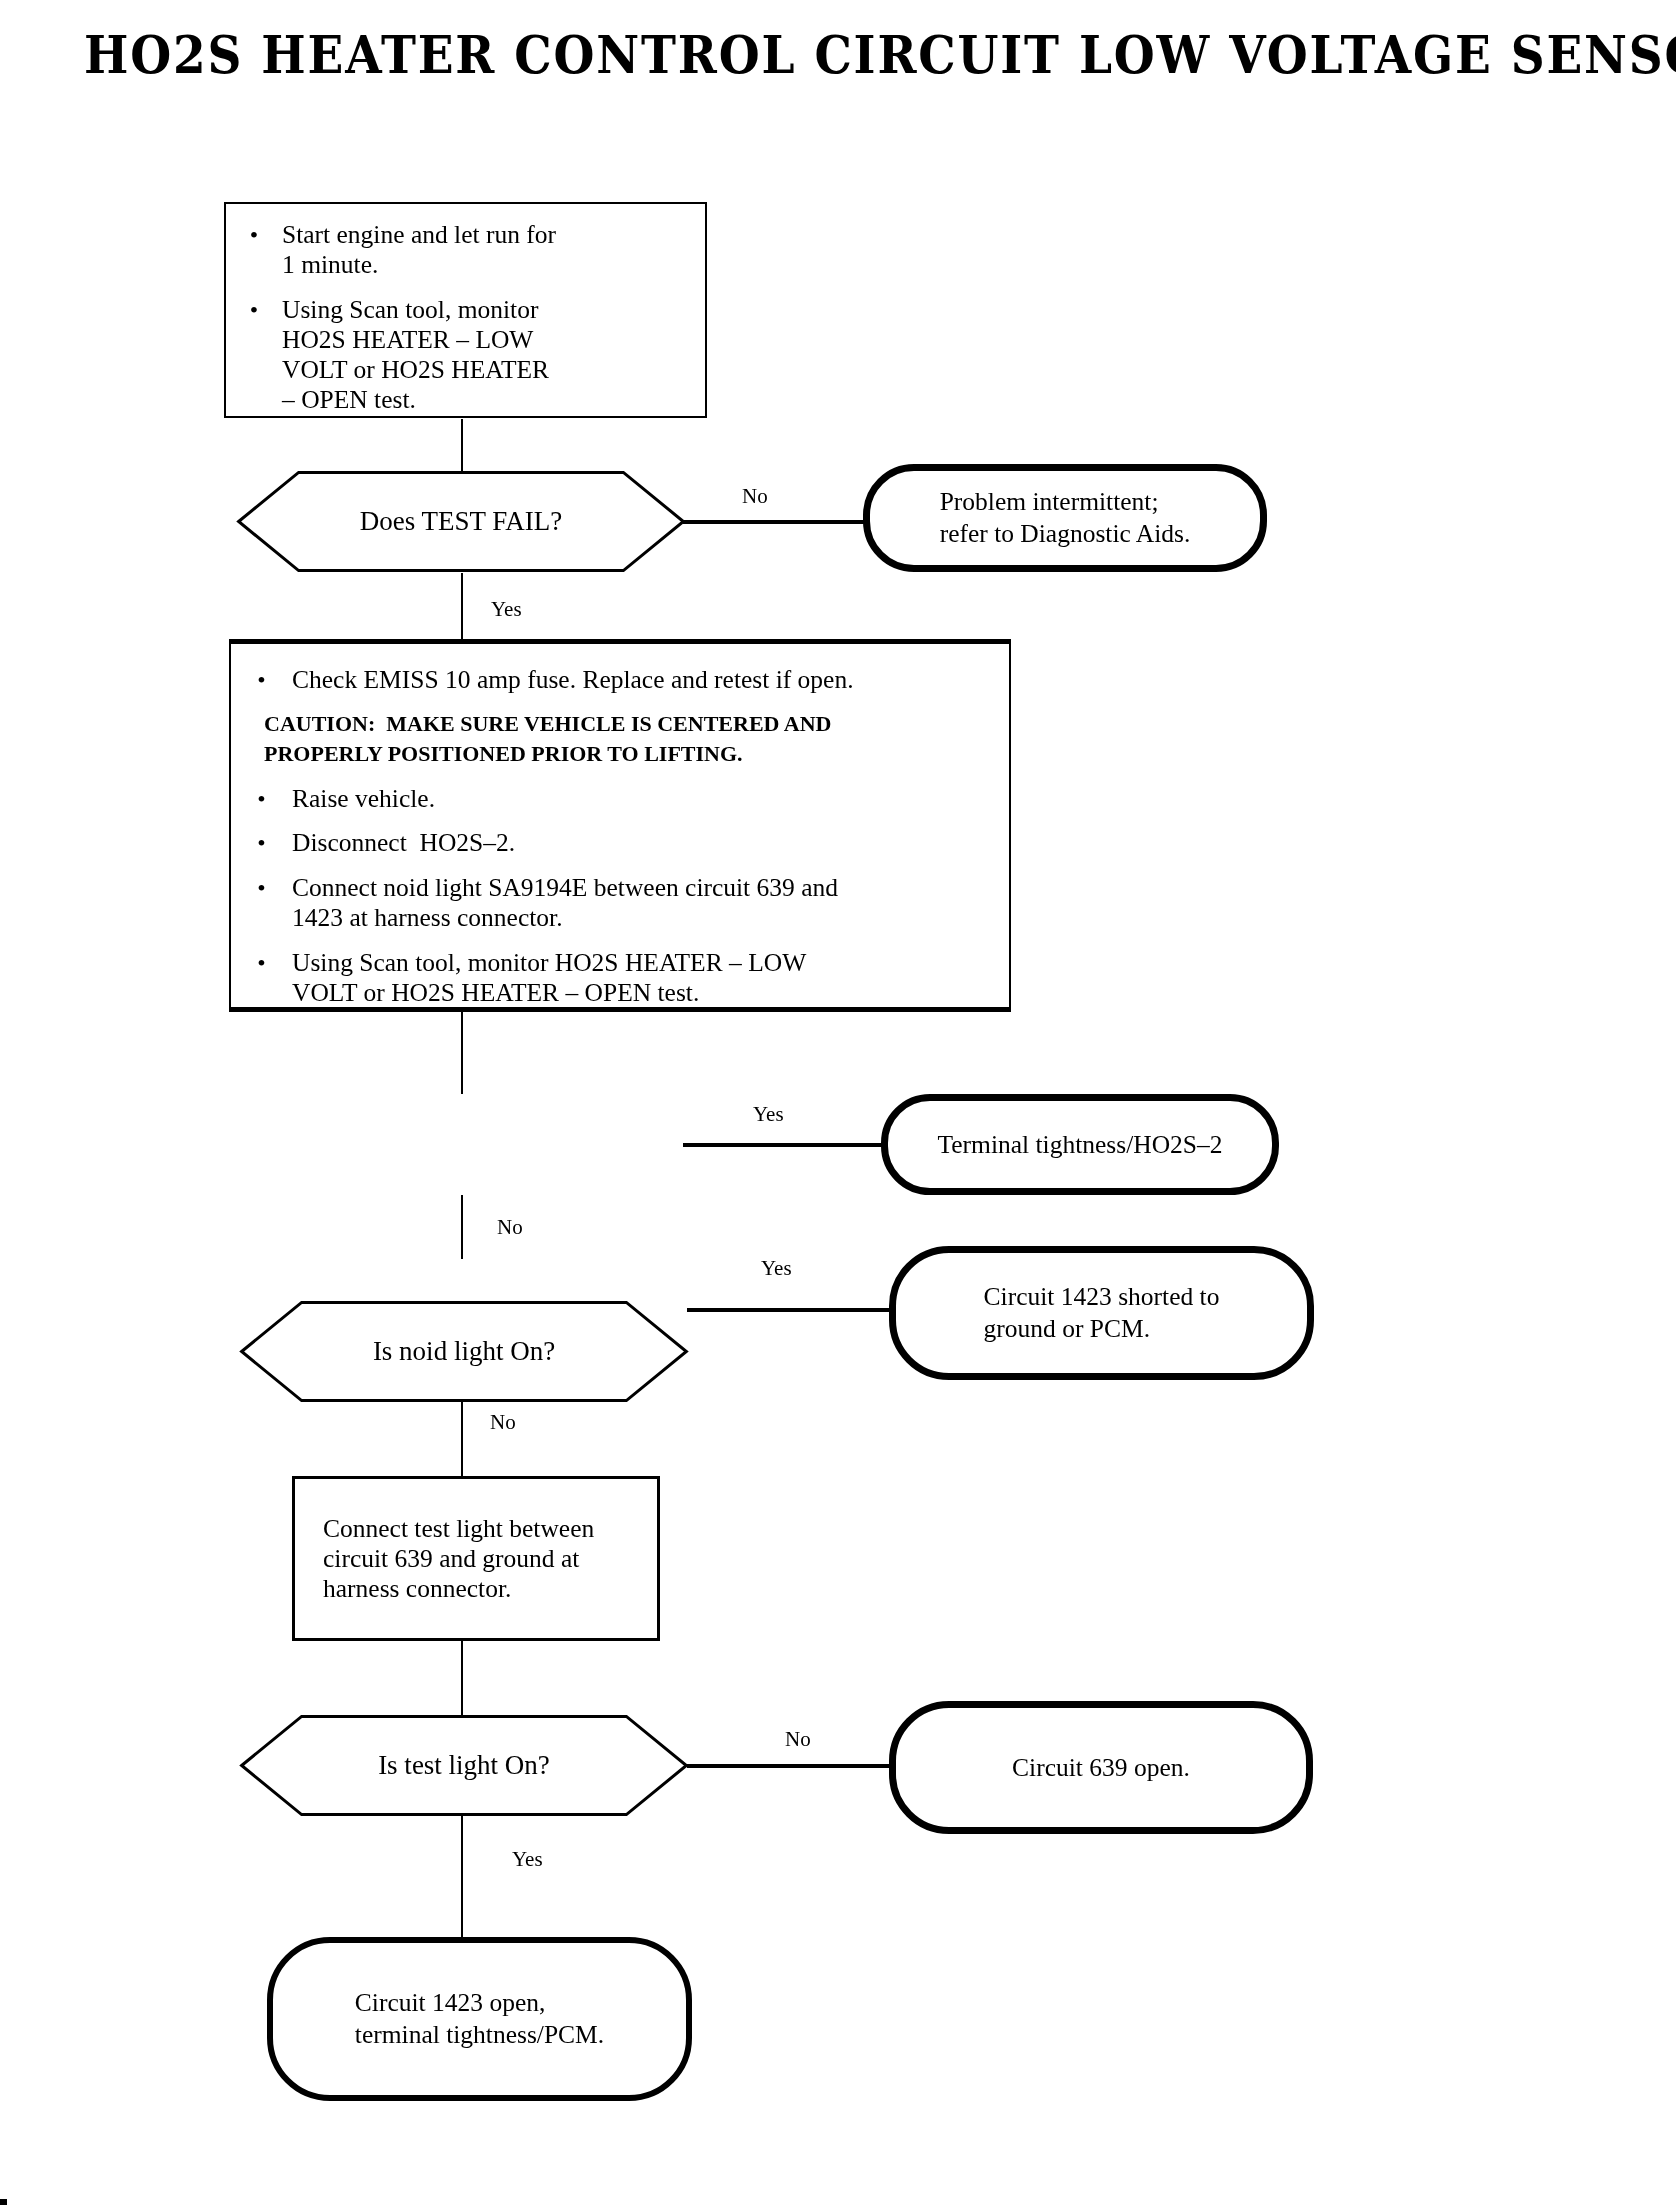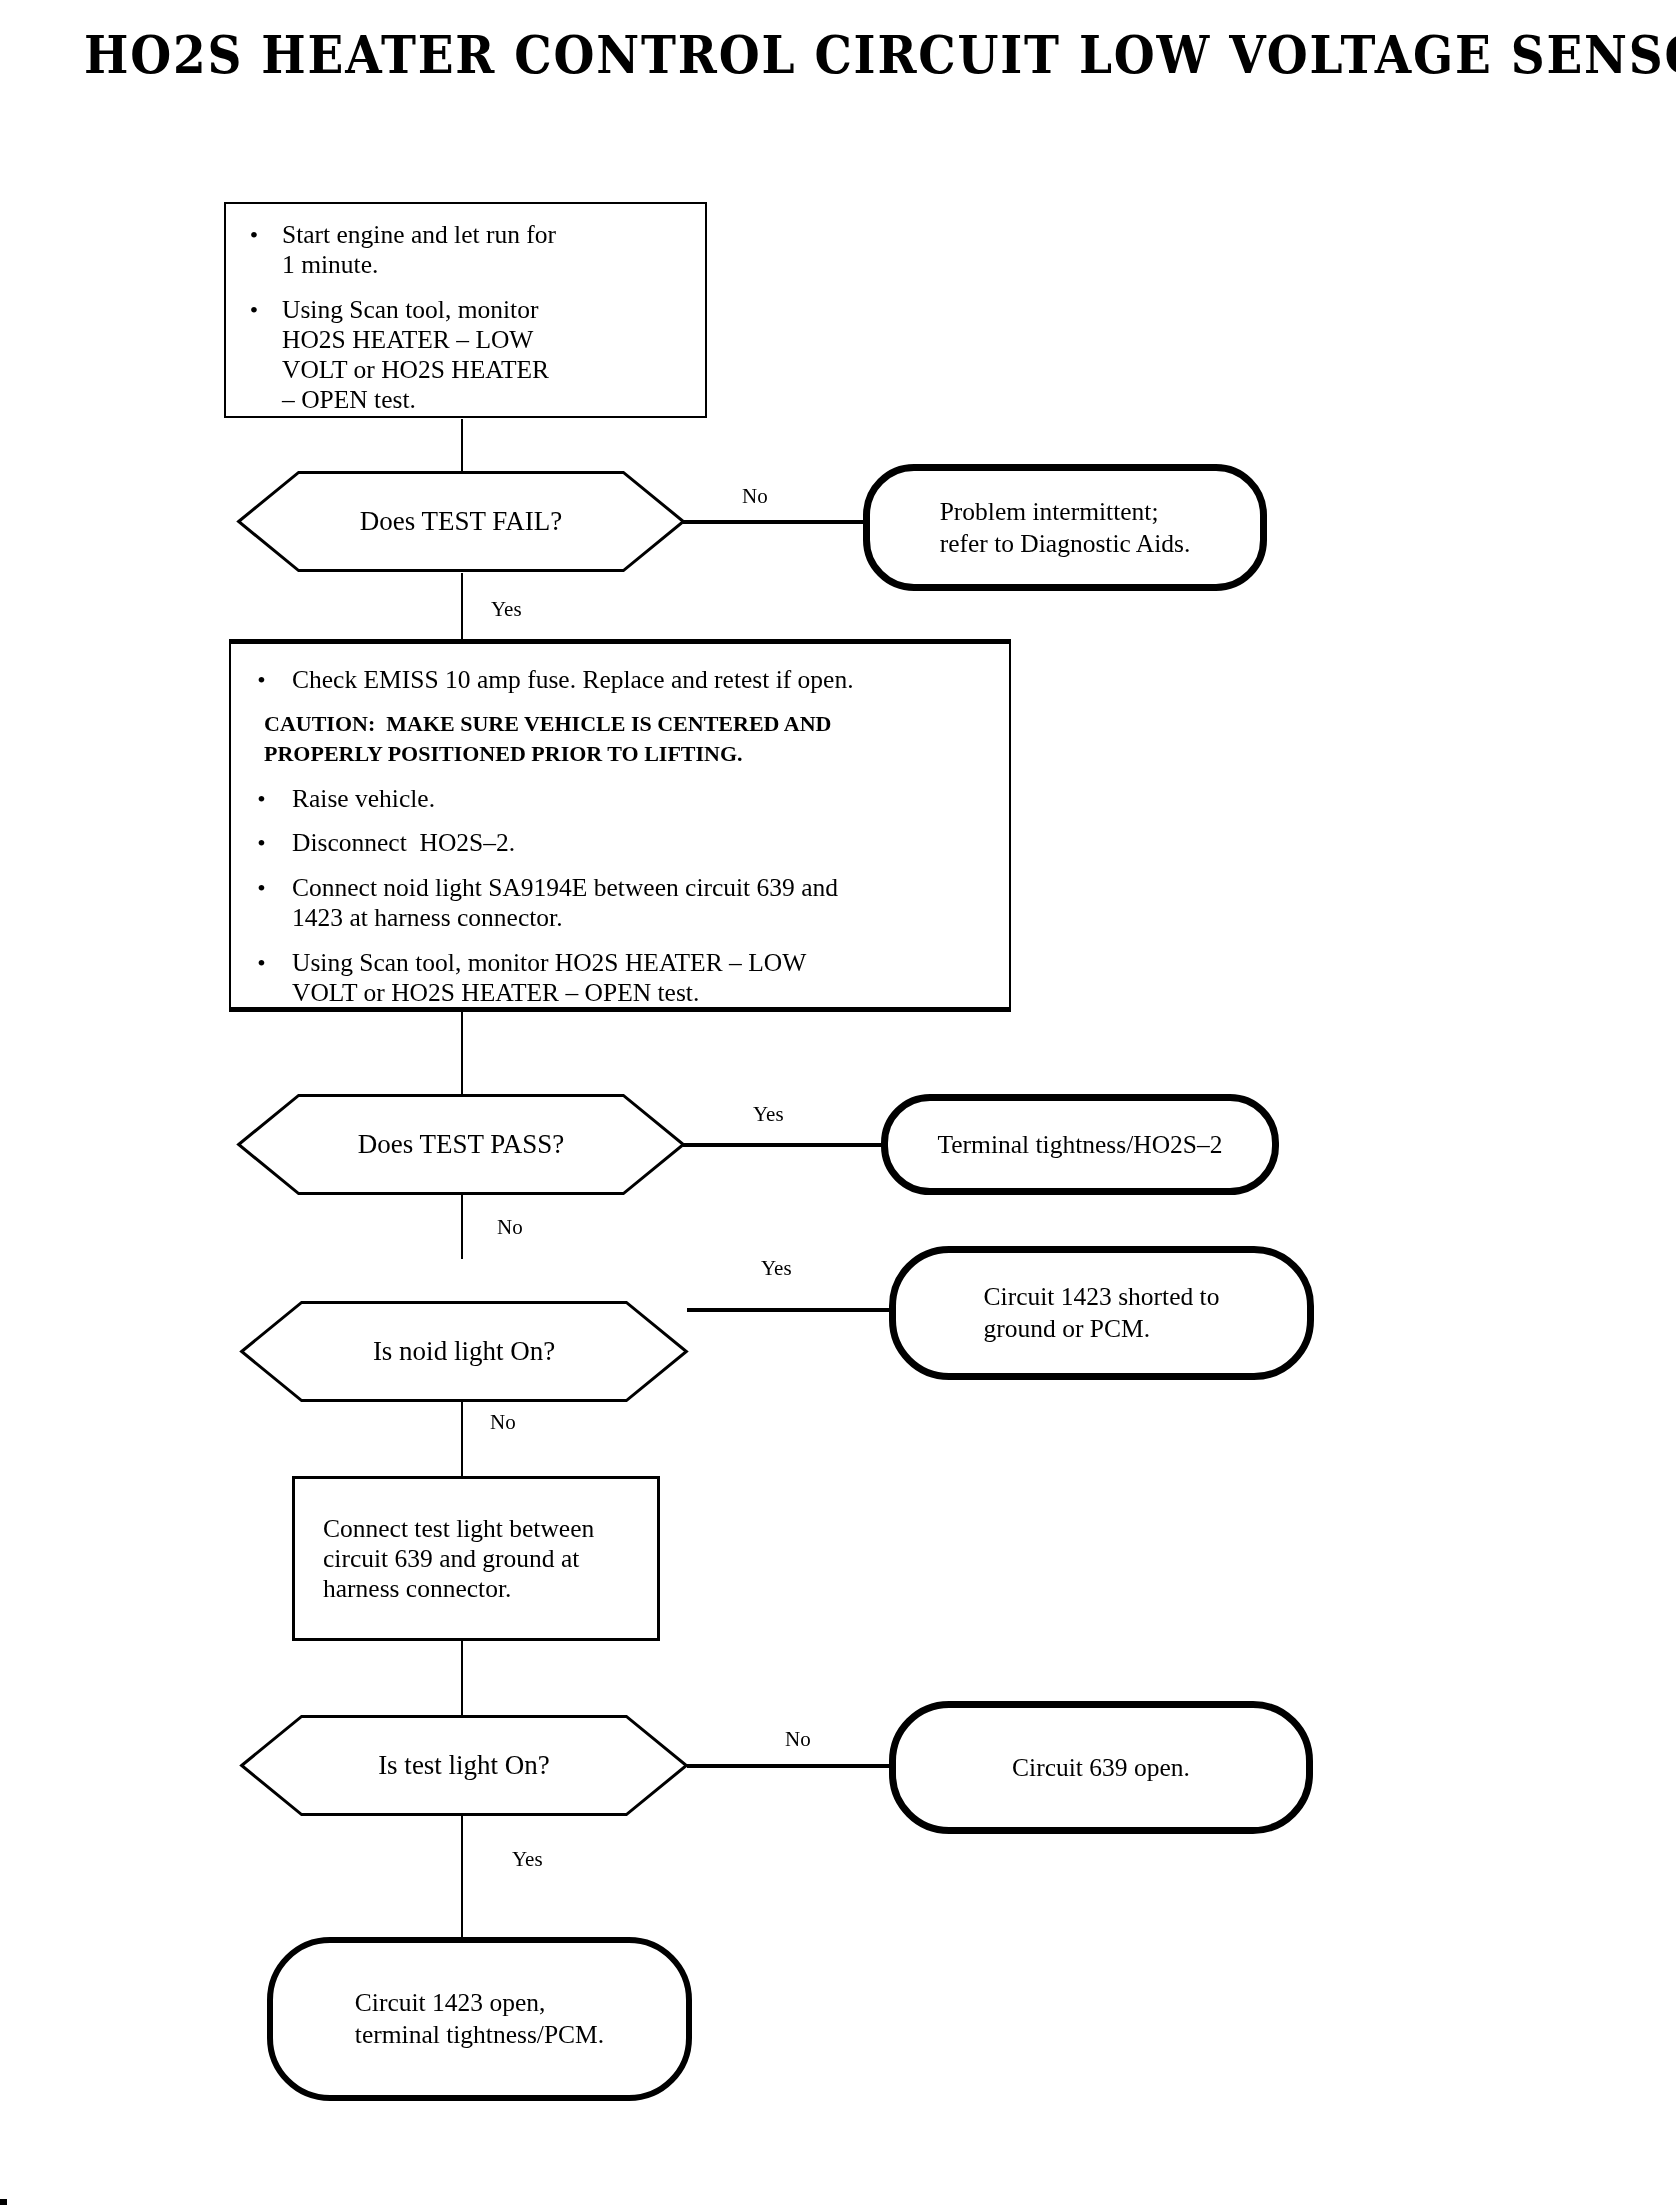--- a/index.html
+++ b/index.html
@@ -34,21 +34,21 @@
   .hex1{left:236px;top:470px;}
   .hex2{left:236px;top:1093px;}
   .hex3{left:239px;top:1300px;text-align:right;}
   .hex4{left:239px;top:1714px;}
   
   .stadium{
     position:absolute;background:#fff;border:7.3px solid #000;box-sizing:border-box;
     display:flex;align-items:center;justify-content:center;
     font-size:25.5px;line-height:32px;white-space:pre-wrap;text-align:left;
   }
-  .st1{left:863px;top:464px;width:404px;height:127px;border-radius:51px;}
+  .st1{left:863px;top:464px;width:404px;height:108px;border-radius:51px;}
   .st2{left:881px;top:1094px;width:398px;height:101px;border-radius:49px;}
   .st3{left:889px;top:1246px;width:425px;height:134px;border-radius:60px;}
   .st4{left:889px;top:1701px;width:424px;height:133px;border-radius:60px;}
   .stterm{left:267px;top:1937px;width:425px;height:164px;border-radius:63px;border-width:6.7px;}
   
   .vline{position:absolute;width:2.4px;background:#000;}
   .hline{position:absolute;height:4.3px;background:#000;}
   
   .elabel{position:absolute;font-size:21px;line-height:30px;}
   
@@ -121,26 +121,20 @@
       <div class="btext">Connect noid light SA9194E between circuit 639 and
 1423 at harness connector.</div>
     </div>
     <div class="bullet-row">
       <span class="bullet-marker">•</span>
       <div class="btext">Using Scan tool, monitor HO2S HEATER – LOW
 VOLT or HO2S HEATER – OPEN test.</div>
     </div>
   </div>
 
-  <div class="hex hex2">
-    <svg viewBox="0 0 740 170">
-      <polygon points="3,85 102,4 638,4 737,85 638,166 102,166" fill="#ffffff" stroke="#000000" stroke-width="5"></polygon>
-    </svg>
-    <div class="q">Does TEST PASS?</div>
-  </div>
   <div class="elabel" style="left:753px;top:1099px;">Yes</div>
   <div class="elabel" style="left:497px;top:1212px;">No</div>
 
   <div class="stadium st2">Terminal tightness/HO2S–2</div>
 
   <div class="hex hex3">
     <svg viewBox="0 0 740 170">
       <polygon points="3,85 102,4 638,4 737,85 638,166 102,166" fill="#ffffff" stroke="#000000" stroke-width="5"></polygon>
     </svg>
     <div class="q">Is noid light On?</div>

